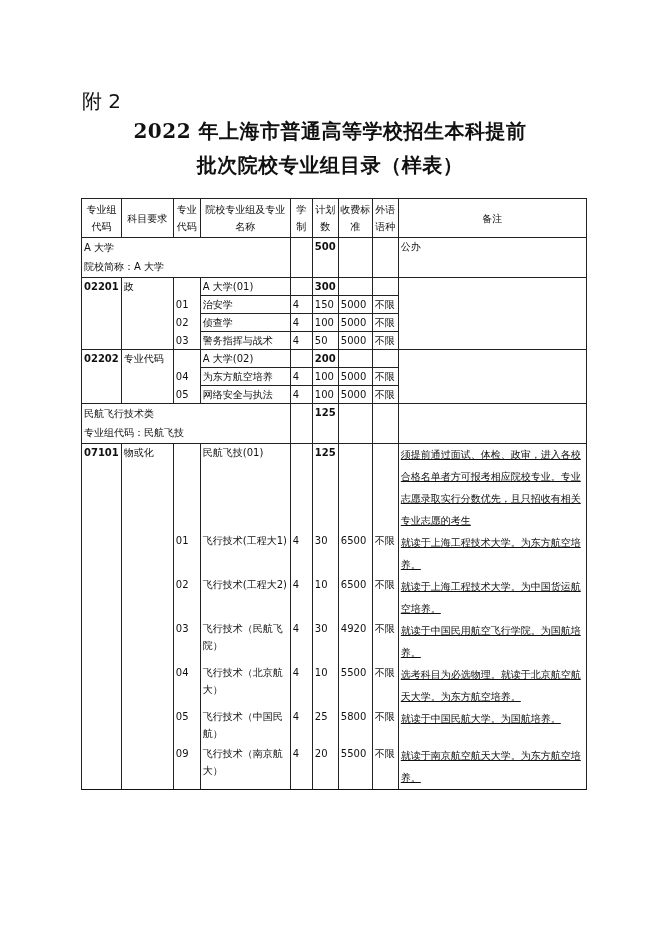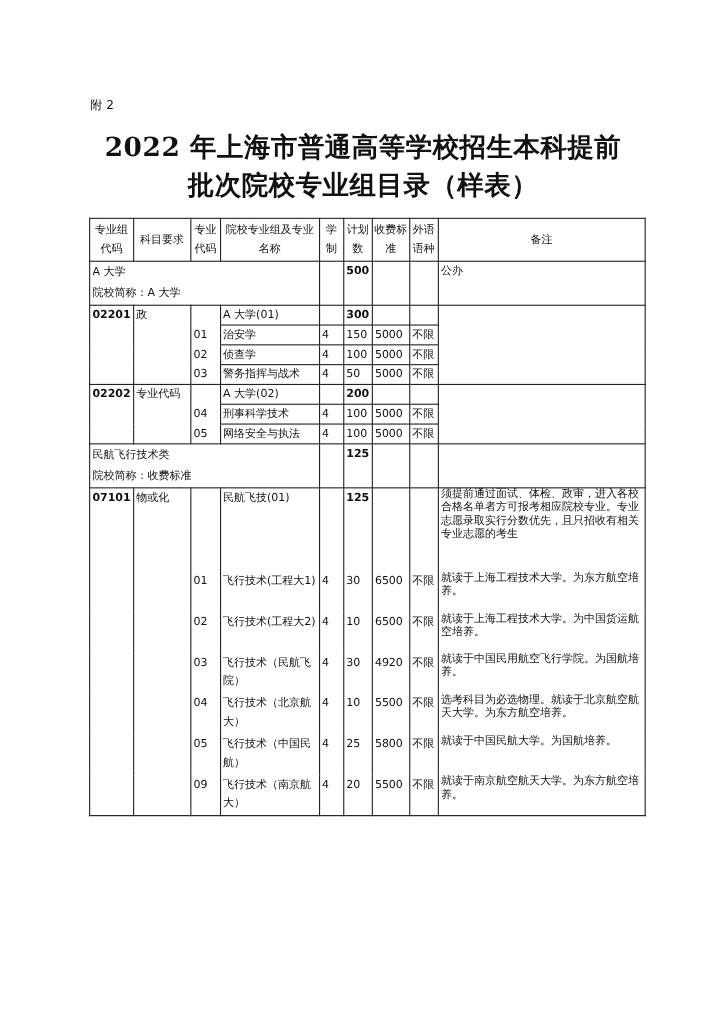--- a/index.html
+++ b/index.html
@@ -1,31 +1,31 @@
 <!DOCTYPE html>
 <html><head>
 <meta charset="utf-8">
 <style>
   html, body { margin:0; padding:0; background:#ffffff; }
   body { width:660px; height:933px; position:relative; overflow:hidden;
          font-family:"DejaVu Sans", "Liberation Sans", sans-serif; color:#111; }
-  .annex { position:absolute; left:82px; top:88px; font-size:11px; }
+  .annex { position:absolute; left:82px; top:88px; font-size:20px; }
   .title { position:absolute; left:0; width:660px; text-align:center;
-           font-family:"DejaVu Serif", "Liberation Serif", serif; font-weight:bold; font-size:24px; letter-spacing:0.5px; }
+           font-family:"DejaVu Serif", "Liberation Serif", serif; font-weight:bold; font-size:20px; letter-spacing:0.5px; }
   .t1 { top:118px; }
   .t2 { top:152px; }
   table { position:absolute; left:81px; top:198px; border-collapse:collapse; table-layout:fixed;
           font-size:10px; line-height:17px; }
   td, th { border:1px solid #222; padding:0 2px; vertical-align:top; font-weight:normal; }
   th { text-align:center; vertical-align:middle; line-height:17px; padding:2px 1px; }
   .c { }
   .b { font-weight:bold; }
   .nb-t { border-top:none; }
   .nb-b { border-bottom:none; }
-  td.note { line-height:12px; }
+  td.note { line-height:22px;text-decoration:underline; }
   .thick-b { border-bottom:1.5px solid #111; }
 </style>
 </head>
 <body>
 
 <div class="annex">附 2</div>
 <div class="title t1">2022 年上海市普通高等学校招生本科提前</div>
 <div class="title t2">批次院校专业组目录（样表）</div>
 
 <table>
@@ -118,21 +118,21 @@
     <td></td>
     <td class="c b">200</td>
     <td></td>
         <td></td>
         <td class="nb-b"></td>
   </tr>
   <tr>
     <td class="nb-t nb-b"></td>
         <td class="nb-t nb-b"></td>
     <td class="c nb-t nb-b">04</td>
-    <td>刑事科学技术</td>
+    <td>为东方航空培养</td>
     <td class="c">4</td>
     <td class="c">100</td>
     <td class="c">5000</td>
     <td>不限</td>
     <td class="nb-t nb-b"></td>
   </tr>
   <tr>
     <td class="nb-t"></td>
         <td class="nb-t"></td>
     <td class="c nb-t">05</td>
@@ -140,21 +140,21 @@
     <td class="c">4</td>
     <td class="c">100</td>
     <td class="c">5000</td>
     <td>不限</td>
     <td class="nb-t"></td>
   </tr>
 
   <tr style="height:40px">
     <td colspan="4" style="line-height:19px">
       <div>民航飞行技术类</div>
-      <div>院校简称：收费标准</div>
+      <div>专业组代码：民航飞技</div>
     </td>
     <td></td>
     <td class="c b">125</td>
     <td></td>
         <td></td>
     <td></td>
   </tr>
 
   <tr style="height:76px">
     <td class="b nb-b">07101</td>

